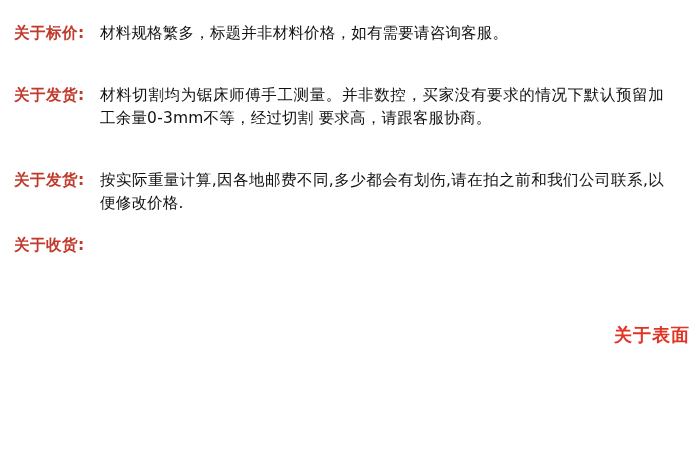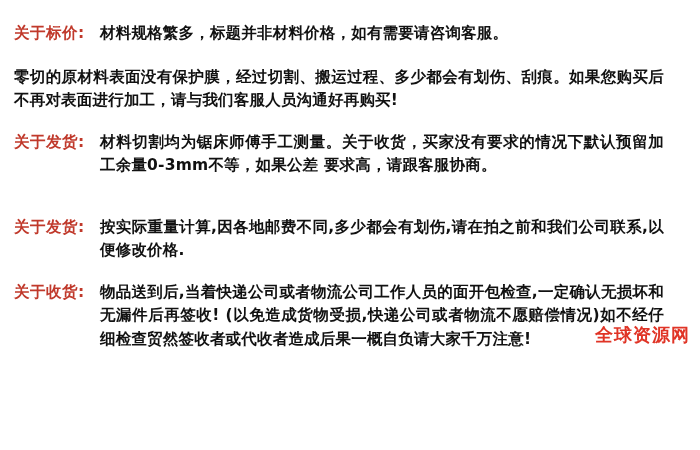--- a/index.html
+++ b/index.html
@@ -32,21 +32,21 @@
     color: #c0392b;
     font-weight: bold;
     font-size: 15.5px;
     line-height: 1.52;
     letter-spacing: 0.5px;
     white-space: nowrap;
   }
   .body {
     flex: 1 1 auto;
     color: #111111;
-    font-weight: bold;
+    font-weight: normal;
     font-size: 15.5px;
     line-height: 1.52;
     letter-spacing: 0.2px;
     text-align: justify;
     word-break: break-all;
   }
   .row.r1 { margin-bottom: 20px; }
   .row.r2 { margin-bottom: 18px; }
   .row.r3 { margin-bottom: 18px; }
   .row.r4 { margin-bottom: 18px; margin-top: 38px; }
@@ -67,33 +67,31 @@
 <body>
 
 <div id="sheet">
 
   <div class="row r1">
     <div class="label">关于标价:</div>
     <div class="body">材料规格繁多，标题并非材料价格，如有需要请咨询客服。</div>
   </div>
 
   <div class="row r2">
-    <div class="body">零切的原材料表面没有保护膜，经过切割、搬运过程、多少都会有划伤、刮痕。如果您购买后不再对表面进行加工，请与我们客服人员沟通好再购买!</div>
   </div>
 
   <div class="row r3">
     <div class="label">关于发货:</div>
-    <div class="body">材料切割均为锯床师傅手工测量。关于收货，买家没有要求的情况下默认预留加工余量0-3mm不等，如果公差 要求高，请跟客服协商。</div>
+    <div class="body">材料切割均为锯床师傅手工测量。并非数控，买家没有要求的情况下默认预留加工余量0-3mm不等，经过切割 要求高，请跟客服协商。</div>
   </div>
 
   <div class="row r4">
     <div class="label">关于发货:</div>
     <div class="body">按实际重量计算,因各地邮费不同,多少都会有划伤,请在拍之前和我们公司联系,以便修改价格.</div>
   </div>
 
   <div class="row r5">
     <div class="label">关于收货:</div>
-    <div class="body">物品送到后,当着快递公司或者物流公司工作人员的面开包检查,一定确认无损坏和无漏件后再签收! (以免造成货物受损,快递公司或者物流不愿赔偿情况)如不经仔细检查贸然签收者或代收者造成后果一概自负请大家千万注意!</div>
   </div>
 
-  <div id="watermark">全球资源网</div>
+  <div id="watermark">关于表面</div>
 
 </div>
 
 </body></html>

